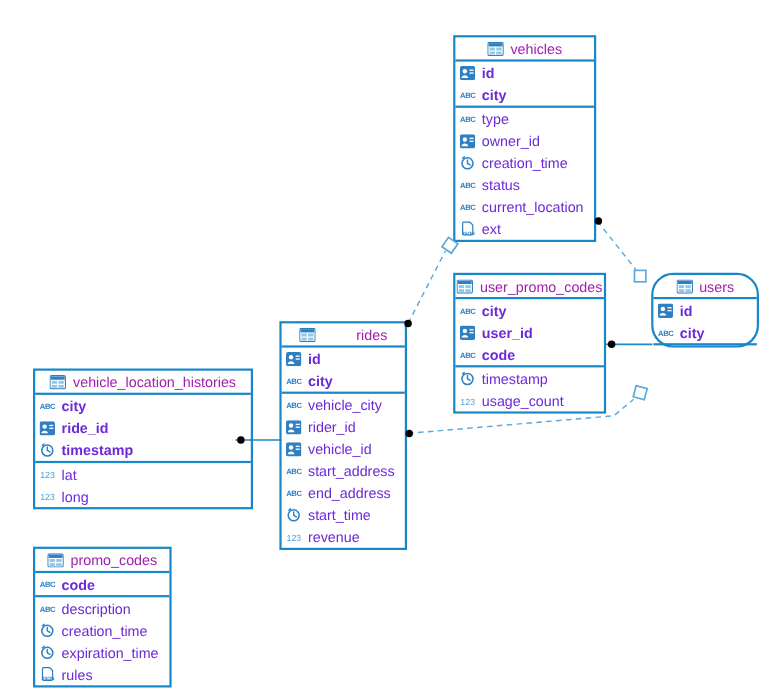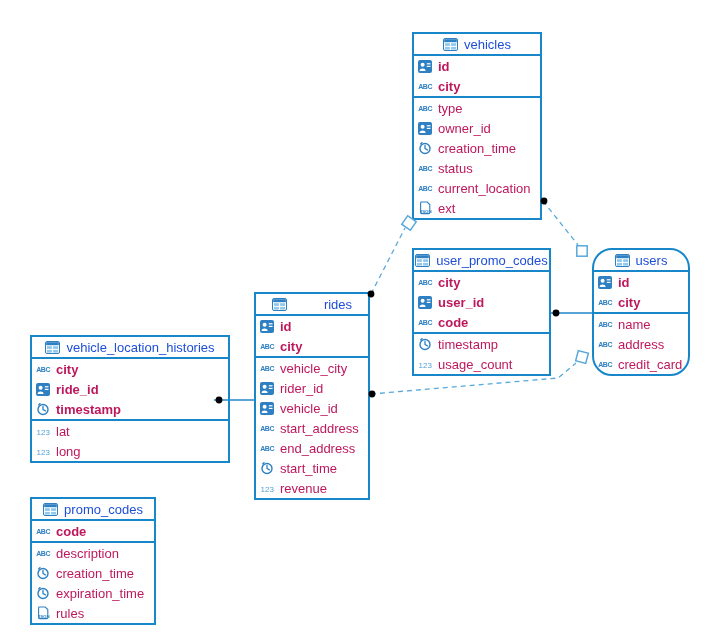--- a/index.html
+++ b/index.html
@@ -7,27 +7,27 @@
     position:relative;width:705px;height:636px;background:#ffffff;overflow:hidden;
     font-family:"Liberation Sans", sans-serif;
   }
   .tbl{
     position:absolute;background:#ffffff;border:2px solid #1787c9;
     box-sizing:border-box;z-index:1;
   }
   .hdr{
     height:22px;box-sizing:border-box;border-bottom:2px solid #1787c9;
     display:flex;align-items:center;justify-content:center;gap:5px;
-    font-size:13px;color:#1d4ed8;white-space:nowrap;padding:0 6px;
+    font-size:13px;color:#a21caf;white-space:nowrap;padding:0 6px;
   }
   .sec{box-sizing:border-box;}
   .sec.keys{border-bottom:2px solid #1787c9;}
   .row{
     height:20px;display:flex;align-items:center;gap:4px;
-    padding-left:4px;padding-right:16px;font-size:13px;color:#be185d;white-space:nowrap;
+    padding-left:4px;padding-right:16px;font-size:13px;color:#6d28d9;white-space:nowrap;
   }
   .row.bold .lbl{font-weight:bold;}
   .ric{width:16px;height:15px;display:flex;align-items:center;justify-content:flex-start;flex:none;text-decoration:underline;}
   .ric svg{display:block;}
   #relations{
     position:absolute;left:0;top:0;width:705px;height:636px;z-index:2;
     pointer-events:none;
   }
   #relations *{pointer-events:auto;}
 </style>
@@ -238,46 +238,20 @@
         </div>
         <div class="row bold">
           <span class="ric">
             <svg width="16" height="10" viewBox="0 0 16 10">
               <text x="0.2" y="8" font-size="7" font-weight="bold" letter-spacing="-0.4" fill="#2e80c3" font-family="Liberation Sans, sans-serif">ABC</text>
             </svg>
           </span>
           <span class="lbl">city</span>
         </div>
       </div>
-      <div class="sec">
-        <div class="row">
-          <span class="ric">
-            <svg width="16" height="10" viewBox="0 0 16 10">
-              <text x="0.2" y="8" font-size="7" font-weight="bold" letter-spacing="-0.4" fill="#2e80c3" font-family="Liberation Sans, sans-serif">ABC</text>
-            </svg>
-          </span>
-          <span class="lbl">name</span>
-        </div>
-        <div class="row">
-          <span class="ric">
-            <svg width="16" height="10" viewBox="0 0 16 10">
-              <text x="0.2" y="8" font-size="7" font-weight="bold" letter-spacing="-0.4" fill="#2e80c3" font-family="Liberation Sans, sans-serif">ABC</text>
-            </svg>
-          </span>
-          <span class="lbl">address</span>
-        </div>
-        <div class="row">
-          <span class="ric">
-            <svg width="16" height="10" viewBox="0 0 16 10">
-              <text x="0.2" y="8" font-size="7" font-weight="bold" letter-spacing="-0.4" fill="#2e80c3" font-family="Liberation Sans, sans-serif">ABC</text>
-            </svg>
-          </span>
-          <span class="lbl">credit_card</span>
-        </div>
-      </div>
     </div>
     <div class="tbl" style="left: 254px; top: 292px; width: 116px; border-color: rgb(23, 135, 201);">
       <div class="hdr" style="border-color: rgb(23, 135, 201); gap: 36px;">
         <span class="ric">
           <svg width="15" height="13" viewBox="0 0 15 13">
             <rect x="0.5" y="0.5" width="14" height="12" rx="1.5" fill="#fff" stroke="#2e80c3" stroke-width="1"></rect>
             <rect x="1.2" y="1.2" width="12.6" height="3" fill="#2e80c3"></rect>
             <rect x="2" y="5.2" width="4.9" height="2.7" fill="#90c8ec"></rect>
             <rect x="8.1" y="5.2" width="4.9" height="2.7" fill="#90c8ec"></rect>
             <rect x="2" y="8.9" width="4.9" height="2.7" fill="#90c8ec"></rect>

